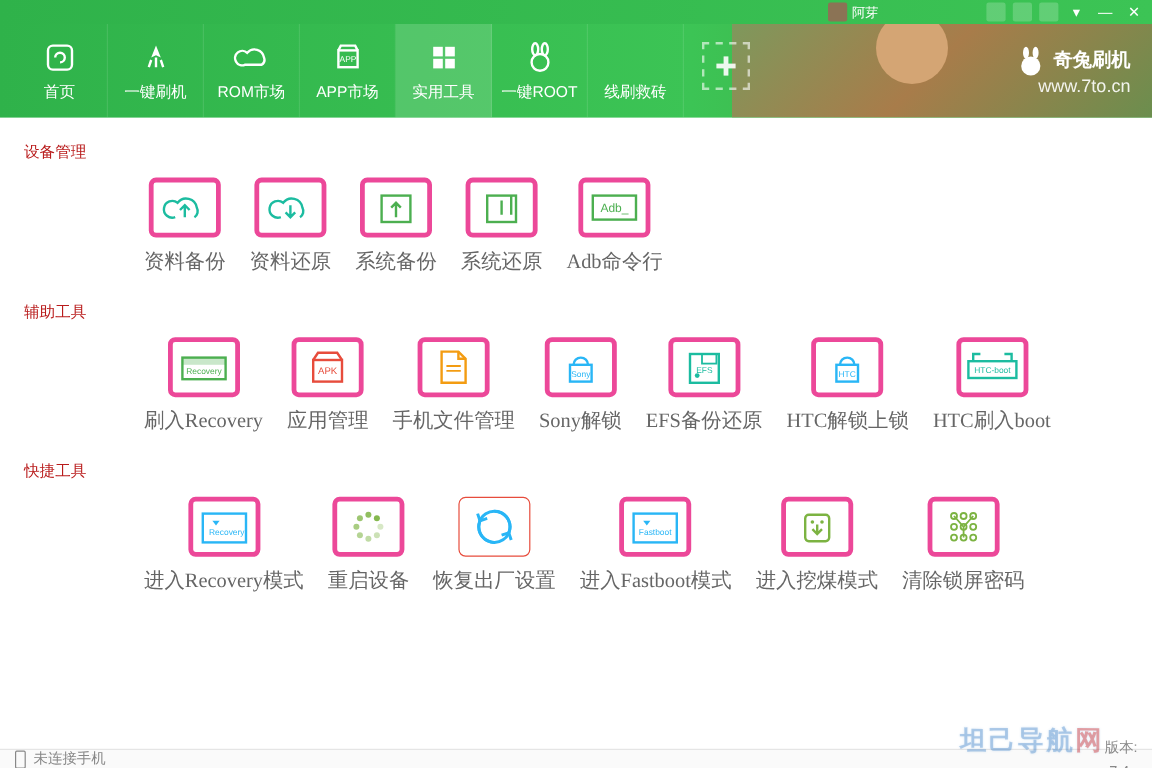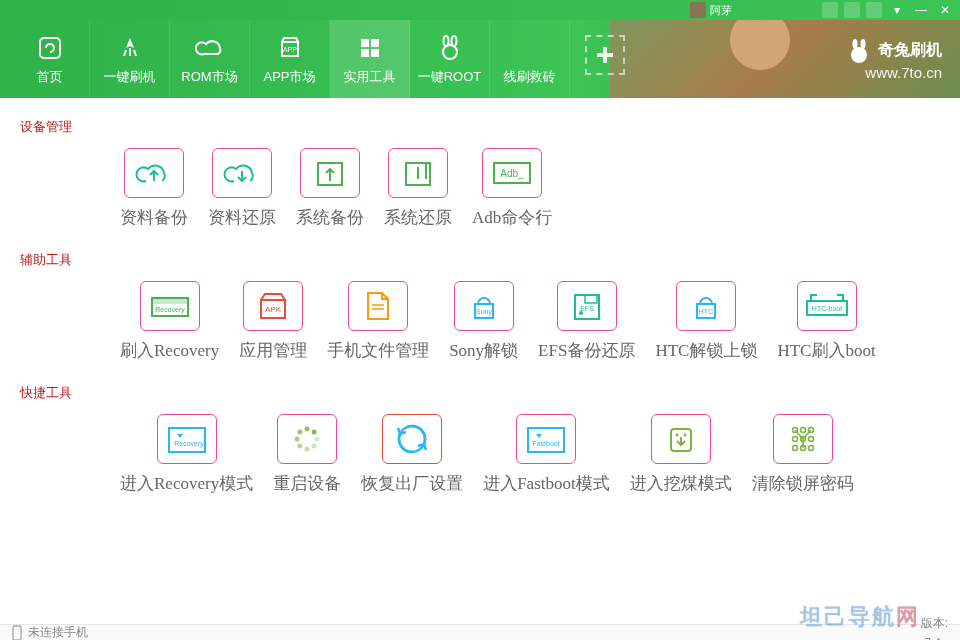--- a/index.html
+++ b/index.html
@@ -24,21 +24,21 @@
 .header .brand .cn { font-size: 16px; font-weight: bold; }
 .header .brand .url { font-size: 15px; opacity: 0.9; }
 .header .qr { position:absolute; right: 335px; top:15px; width:40px; height:40px; border:2px dashed rgba(255,255,255,0.6); display:flex; align-items:center; justify-content:center; z-index:1;}
 .header .qr svg { opacity:0.9; }
 
 .content { padding: 20px 20px 0 20px; height: calc(640px - 20px - 78px - 28px); overflow: hidden; }
 .section { margin-bottom: 22px; }
 .section-title { font-size: 13px; color: #b91c1c; margin-bottom: 12px; }
 .tool-row { display: flex; gap: 20px; padding-left: 100px; }
 .tool { display: flex; flex-direction: column; align-items: center; gap: 8px; cursor: pointer; }
-.tool .box { width: 60px; height: 50px; border: 1px solid #ec4899; border-radius: 6px; display: flex; align-items: center; justify-content: center; }
+.tool .box { width: 60px; height: 50px; border: 4px solid #ec4899; border-radius: 6px; display: flex; align-items: center; justify-content: center; }
 .tool.highlight .box { border: 1px solid #e74c3c; }
 .tool .label { font-size: 17px; color: #666; white-space: nowrap; font-family: Liberation Serif, serif; }
 
 .statusbar { position: absolute; bottom: 0; left: 0; right: 0; height: 16px; border-top: 1px solid #e5e5e5; display: flex; align-items: center; padding: 0 12px; font-size: 12px; color: #888; background:#fafafa; }
 .statusbar .right { margin-left: auto; display:flex; align-items:center; gap:4px;flex-direction:column;}
 .watermark { position: absolute; bottom: 8px; right: 40px; font-size: 22px; font-weight: bold; color: rgba(60,130,200,0.35); letter-spacing: 2px; pointer-events: none; z-index:5; text-shadow: 0 0 2px rgba(60,130,200,0.2); }
 .watermark .redpart { color: rgba(220,60,60,0.45); }
 </style>
 </head>
 <body>

